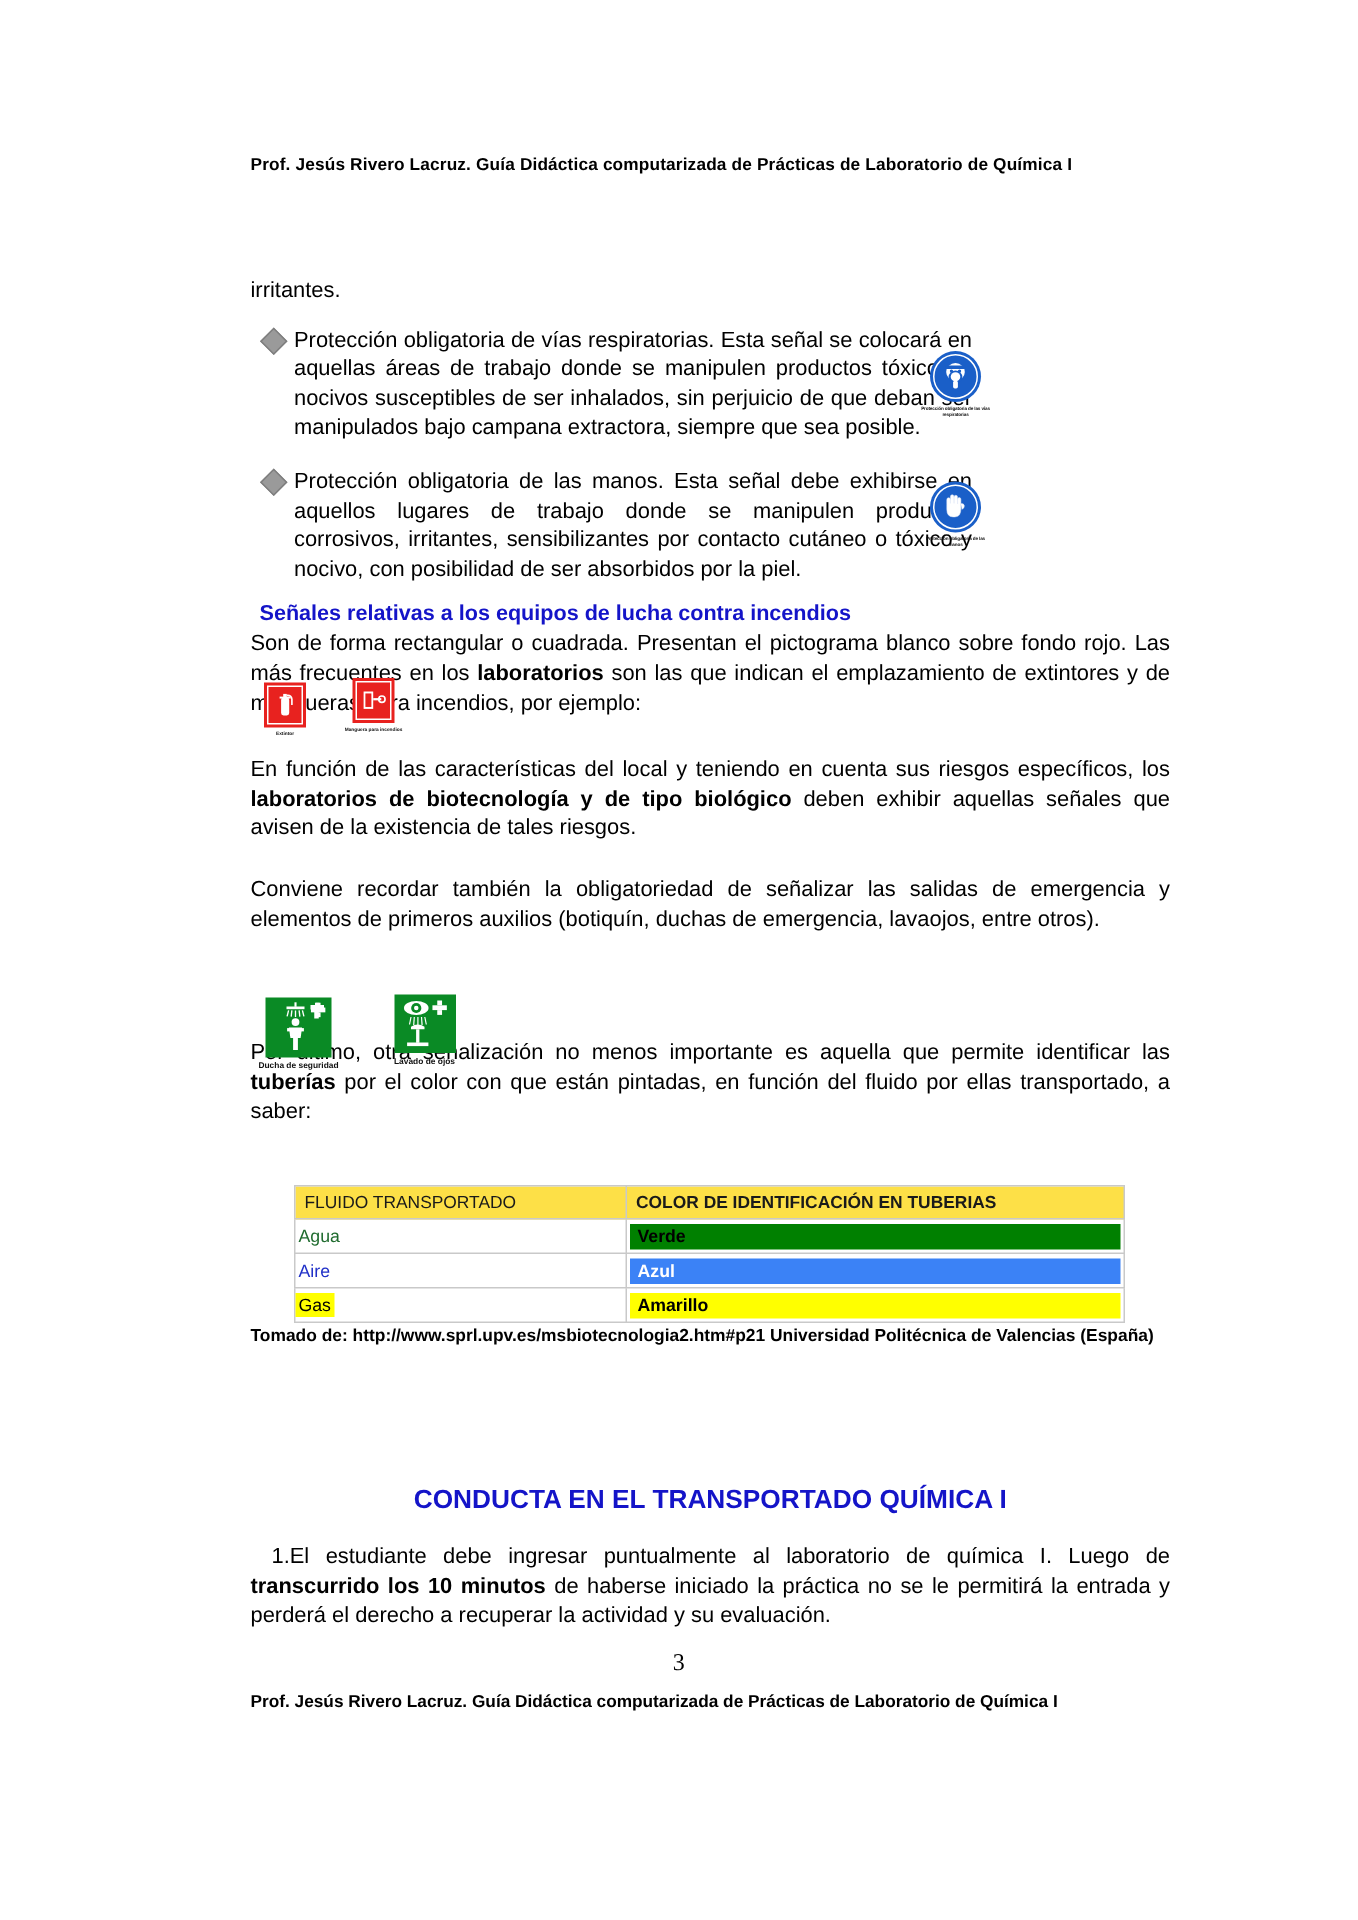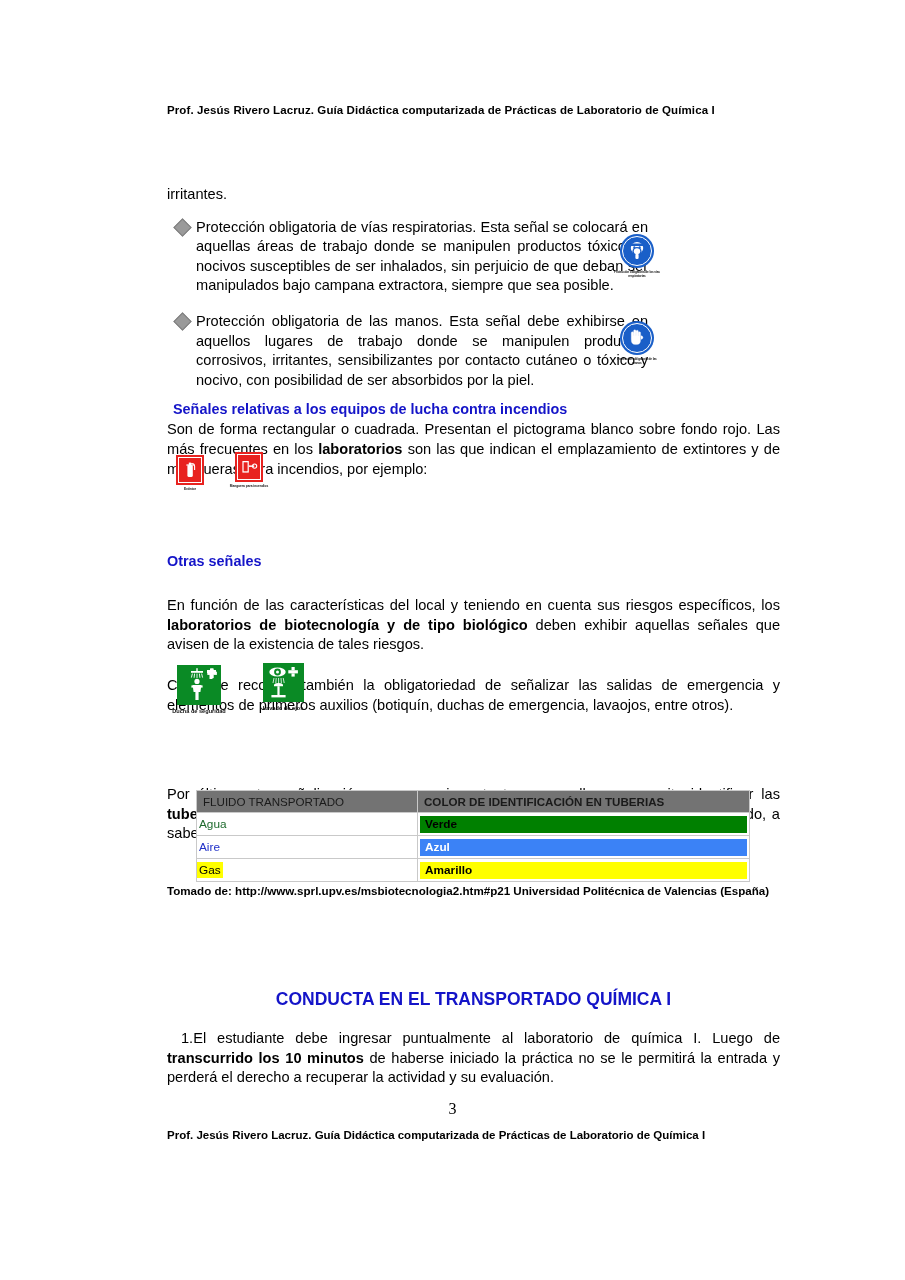--- a/index.html
+++ b/index.html
@@ -178,21 +178,21 @@
     border-collapse: collapse;
     background: #ffffff;
     border: 1px solid #c9c9c9;
   }
   .pipe-table td, .pipe-table th {
     border: 1px solid #c9c9c9;
     padding: 0;
     vertical-align: middle;
   }
   .pipe-table th {
-    background: #737373;
+    background: #fde047;
     font-size: 11.6px;
     font-weight: normal;
     text-align: left;
     height: 21px;
     padding: 0 6px;
     color: #1a1a1a;
   }
   .pipe-table th.h2 { font-weight: bold; }
   .col-fluid { width: 208px; }
   .cell-fluid {
@@ -282,21 +282,20 @@
 
     <div class="bullet-block" style="margin-top:16px;">
       <span class="diamond"></span>
       <div class="bullet-text narrow">Protección obligatoria de las manos. Esta señal debe exhibirse en aquellos lugares de trabajo donde se manipulen productos corrosivos, irritantes, sensibilizantes por contacto cutáneo o tóxico y nocivo, con posibilidad de ser absorbidos por la piel.</div>
     </div>
 
     <p class="heading-blue" style="margin-top:10px; margin-left:6px;">Señales relativas a los equipos de lucha contra incendios</p>
 
     <p class="just" style="margin-top:1px;"><span>Son de forma rectangular o cuadrada. Presentan el pictograma blanco sobre fondo rojo. Las más frecuentes en los </span><b>laboratorios</b><span> son las que indican el emplazamiento de extintores y de mangueras para incendios, por ejemplo:</span></p>
 
-    <p class="heading-blue" style="margin-top:73px;">Otras señales</p>
 
     <p class="just" style="margin-top:25px;"><span>En función de las características del local y teniendo en cuenta sus riesgos específicos, los </span><b>laboratorios de biotecnología y de tipo biológico</b><span> deben exhibir aquellas señales que avisen de la existencia de tales riesgos.</span></p>
 
     <p class="just" style="margin-top:21px;">Conviene recordar también la obligatoriedad de señalizar las salidas de emergencia y elementos de primeros auxilios (botiquín, duchas de emergencia, lavaojos, entre otros).</p>
 
     <p class="just" style="margin-top:70px;"><span>Por último, otra señalización no menos importante es aquella que permite identificar las </span><b>tuberías</b><span> por el color con que están pintadas, en función del fluido por ellas transportado, a saber:</span></p>
 
   </div>
 
   <div class="sign-blue" style="left:613px; top:234px;">

